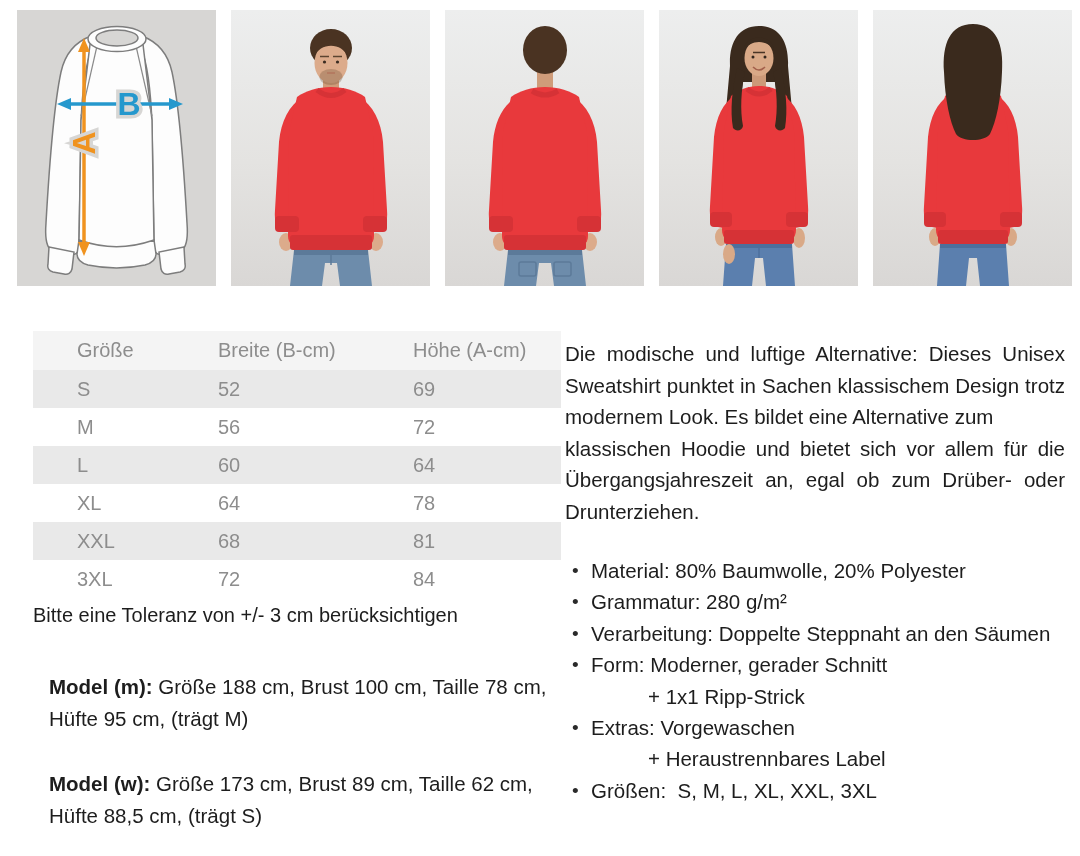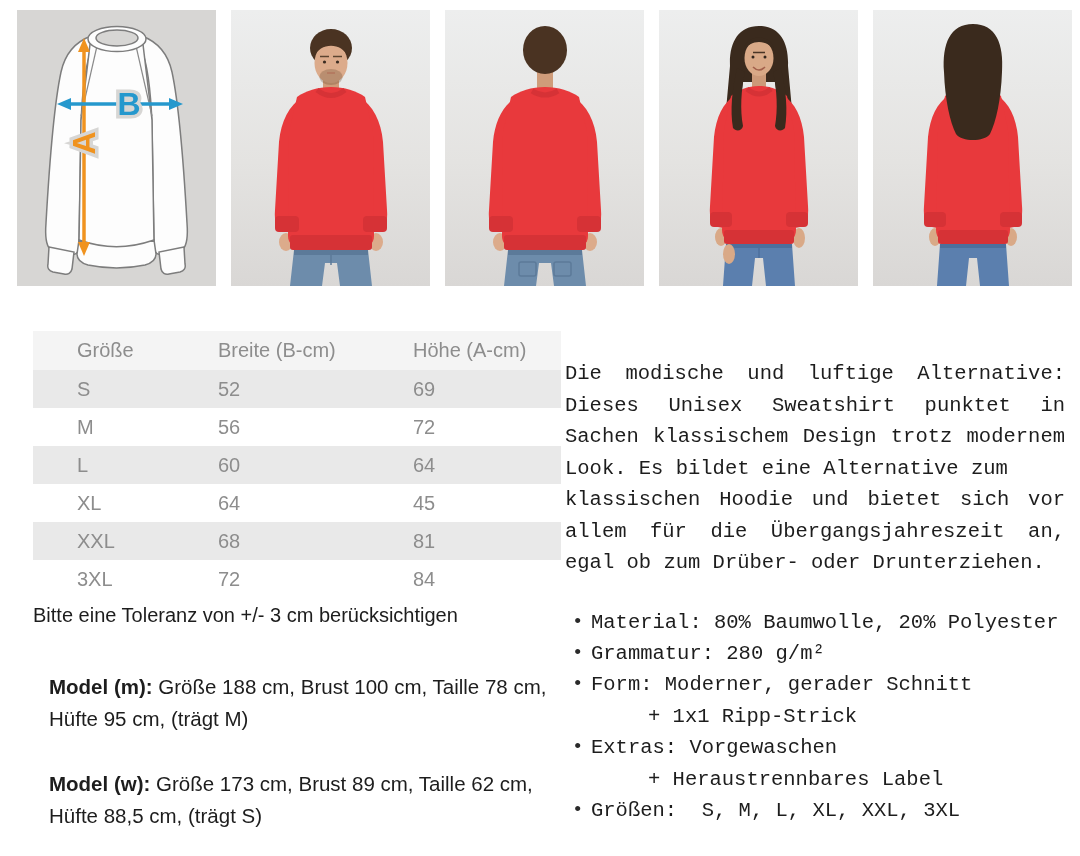--- a/index.html
+++ b/index.html
@@ -54,21 +54,21 @@
   .size-table tr.alt{background:var(--row-alt,#e9e9e9);}
   .size-table th:first-child,.size-table td:first-child{padding-left:44px;}
 
   .note{margin-top:6px;font-size:20px;color:#1d1d1d;}
   .model{margin:16px;width:524px;font-size:20.5px;line-height:32px;color:#1d1d1d;}
   .model b{font-weight:700;}
   .model.m1{margin-top:44px;}
   .model.m2{margin-top:33px;}
 
   
-  .right-col{position:absolute;left:565px;top:358px;width:500px;font-family:Liberation Mono, monospace;}
+  .right-col{position:absolute;left:565px;top:338px;width:500px;}
   .desc{margin:0;font-size:20.5px;line-height:31.5px;text-align:justify;color:#1d1d1d;}
   ul.specs{list-style:none;margin:28px 0 0 0;padding:0;}
   ul.specs li{position:relative;padding-left:26px;font-size:20.5px;line-height:31.4px;color:#1d1d1d;}
   ul.specs li::before{content:"•";position:absolute;left:7px;top:0;font-size:19px;color:#2a2a2a;}
   ul.specs span{white-space:pre-wrap;}
   .cont{display:block;padding-left:57px;}
 </style>
 </head>
 <body>
 
@@ -225,21 +225,21 @@
           <td>72</td>
         </tr>
         <tr class="alt">
           <td>L</td>
           <td>60</td>
           <td>64</td>
         </tr>
         <tr>
           <td>XL</td>
           <td>64</td>
-          <td>45</td>
+          <td>78</td>
         </tr>
         <tr class="alt">
           <td>XXL</td>
           <td>68</td>
           <td>81</td>
         </tr>
         <tr>
           <td>3XL</td>
           <td>72</td>
           <td>84</td>
@@ -253,19 +253,20 @@
 
     <p class="model m2"><b>Model (w):</b> <span>Größe 173 cm, Brust 89 cm, Taille 62 cm, Hüfte 88,5 cm, (trägt S)</span></p>
   </div>
 
   <div class="right-col">
     <p class="desc"><span>Die modische und luftige Alternative: Dieses Unisex Sweatshirt punktet in Sachen klassischem Design trotz modernem Look. Es bildet eine Alternative zum</span><br><span>klassischen Hoodie und bietet sich vor allem für die Übergangsjahreszeit an, egal ob zum Drüber- oder Drunterziehen.</span></p>
 
     <ul class="specs">
       <li><span>Material: 80% Baumwolle, 20% Polyester</span></li>
       <li><span>Grammatur: 280 g/m²</span></li>
+      <li><span>Verarbeitung: Doppelte Steppnaht an den Säumen</span></li>
       <li><span>Form: Moderner, gerader Schnitt</span><span class="cont">+ 1x1 Ripp-Strick</span></li>
       <li><span>Extras: Vorgewaschen</span><span class="cont">+ Heraustrennbares Label</span></li>
       <li><span>Größen:  S, M, L, XL, XXL, 3XL</span></li>
     </ul>
   </div>
 
 </div>
 
 </body></html>

